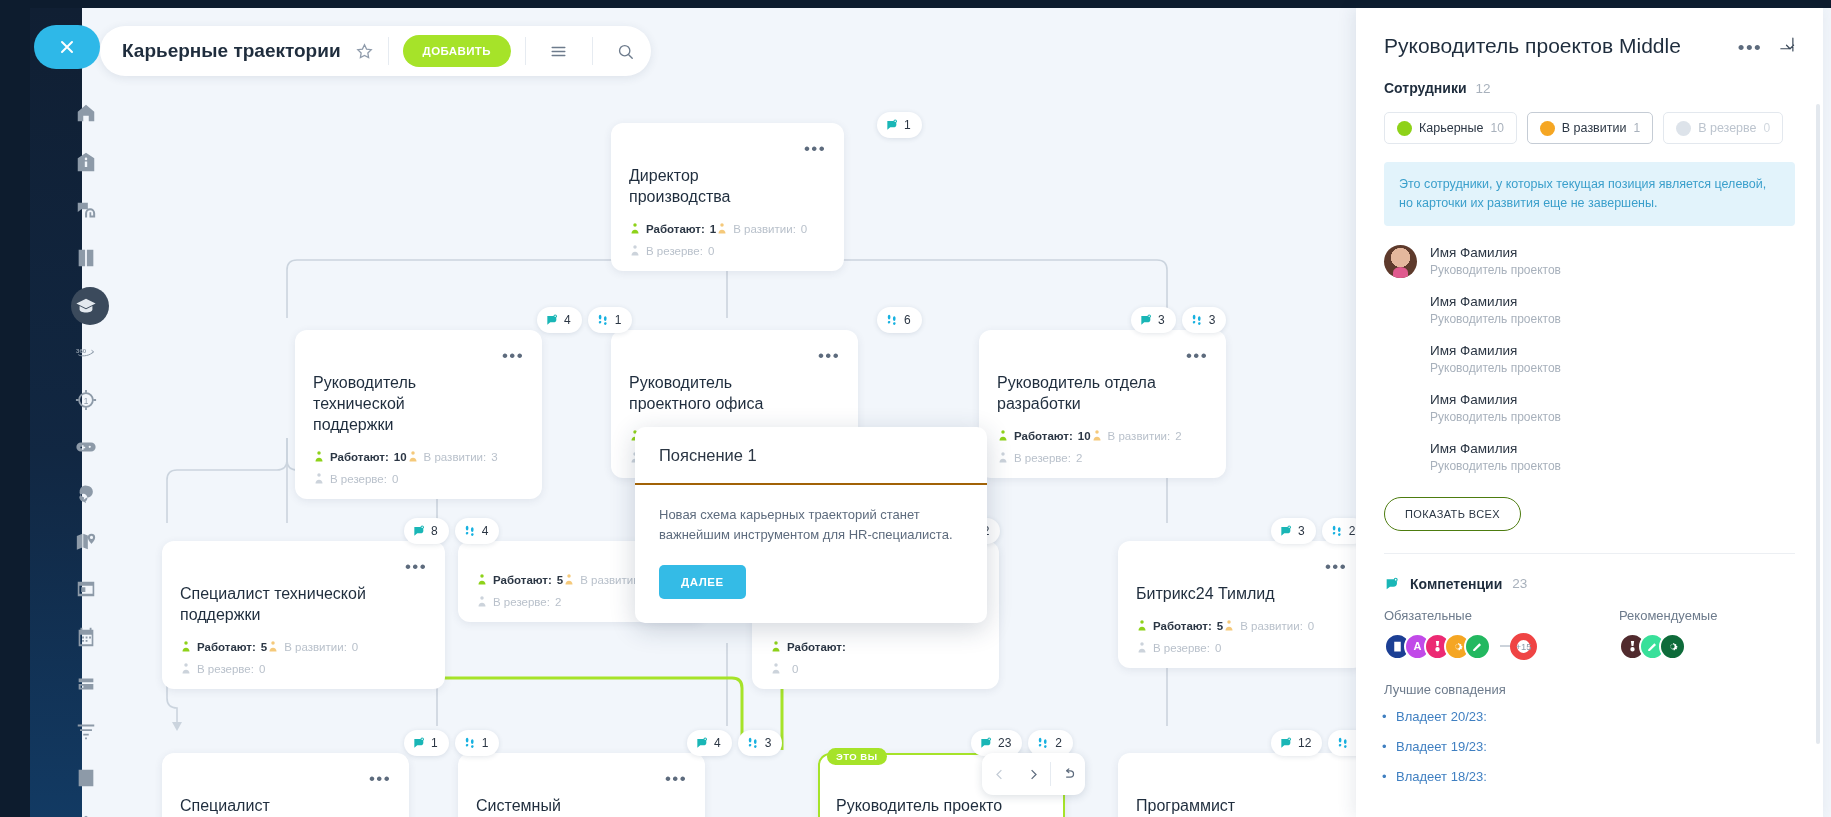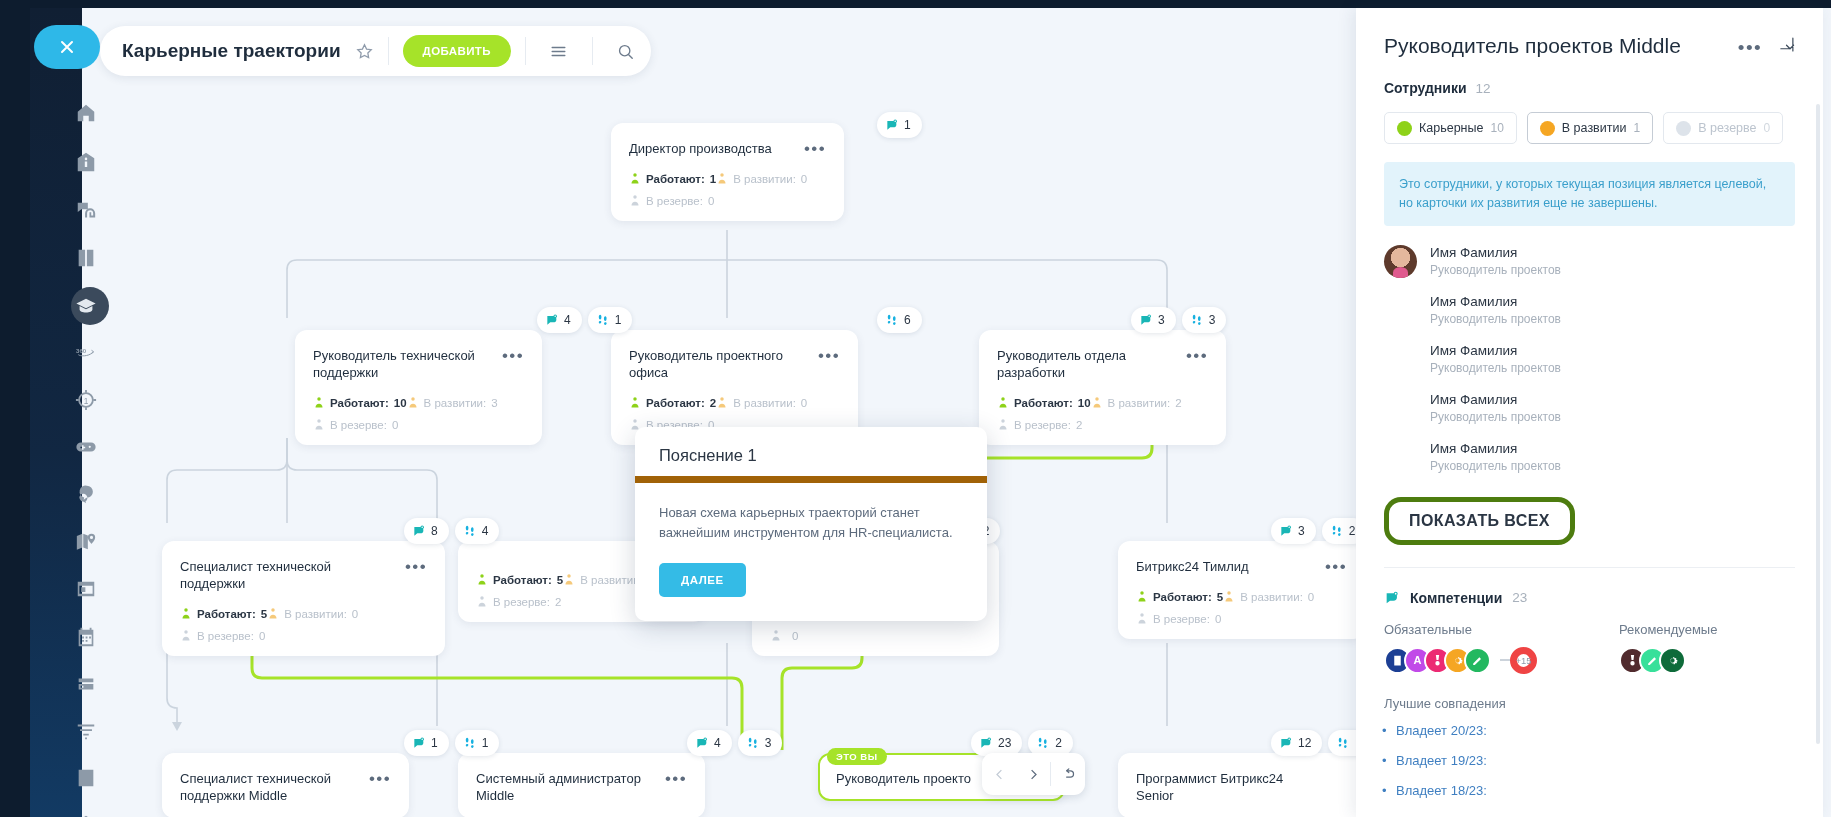--- a/index.html
+++ b/index.html
@@ -89,22 +89,23 @@
   .card {
     position: absolute;
     background: #fff;
     border-radius: 12px;
     box-shadow: 0 2px 9px rgba(40,60,90,.09);
     padding: 17px 18px 14px 18px;
   }
   .card.highlight { border: 2px solid #a6e329; padding:15px 16px 12px 16px;}
   .card-title-row { display:flex; align-items:flex-start; justify-content:space-between; }
   .card-title {
-    font-size: 13px; color:#1f2d3d; font-weight:400; line-height:1.32;
+    font-size: 16px; color:#1f2d3d; font-weight:400; line-height:1.32;
     max-width: 80%;
+    margin-top: 25px;
   }
   .dots { color:#5d6b7d; font-size:17px; letter-spacing:1.4px; line-height:.7; cursor:pointer; padding-top:3px;}
   .stat-row { display:flex; align-items:center; margin-top:15px; font-size:11.5px; flex-wrap:wrap;}
   .stat { display:flex; align-items:center; gap:5px; }
   .stat svg { width:12px; height:13px; }
   .stat.work { color:#2b3644; font-weight:bold; }
   .stat.dev  { color:#b9c1cb; }
   .stat.res  { color:#b9c1cb; }
   .stat-row2 { margin-top:9px; }
 
@@ -139,22 +140,22 @@
 
   
   #popover {
     position:absolute; left:553px; top:419px;
     width: 352px;
     background:#fff; border-radius:10px;
     box-shadow: 0 6px 26px rgba(30,50,80,.20);
     z-index: 25;
   }
   #popover-head {
-    padding: 19px 24px 11px 24px;
-    border-bottom: 7px solid #a16207;
+    padding: 19px 24px 18px 24px;
+    border-bottom: 2px solid #a16207;
     font-size: 16.5px; color:#2b3644;
   }
   #popover-body { padding: 20px 24px 24px 24px; }
   #popover-text { font-size: 13px; color:#5d6b7d; line-height:1.55; }
   #popover-btn {
     margin-top:20px; background:#34bbe6; color:#fff;
     border:none; border-radius:5px; cursor:pointer;
     font-size:11.5px; font-weight:bold; letter-spacing:.5px;
     padding: 11px 22px; text-transform:uppercase;
   }
@@ -212,23 +213,23 @@
     content:""; position:absolute; left:9px; bottom:0; width:15px;height:11px;
     border-radius:50% 50% 0 0; background:#e05a8e;
   }
   .emp-avatar.empty::after{ display:none; }
   .emp-name { font-size:13.5px; color:#2b3644; line-height:1.35; }
   .emp-role { font-size:12px; color:#a8b1bc; line-height:1.4; }
 
   #show-all {
     margin: 8px 28px 0 28px;
     display:inline-block;
-    border:5px solid #4d7c0f; border-radius:17px;
+    border:1px solid #4d7c0f; border-radius:17px;
     padding: 10px 20px; cursor:pointer; background:#fff;
-    font-size:16px; letter-spacing:.4px; color:#2b3644; font-weight:bold;
+    font-size:11px; letter-spacing:.4px; color:#2b3644; font-weight:normal;
     text-transform:uppercase;
   }
 
   #rp-div { margin: 22px 28px 0 28px; height:1px; background:#eceff3; }
 
   #comp-head { margin: 22px 28px 0 28px; display:flex; align-items:center; gap:10px; }
   #comp-head svg{width:16px;height:16px;}
   #comp-head .lbl{font-size:14px;color:#1f2d3d;font-weight:bold;}
   #comp-head .cnt{font-size:13.5px;color:#a8b1bc;}
 

